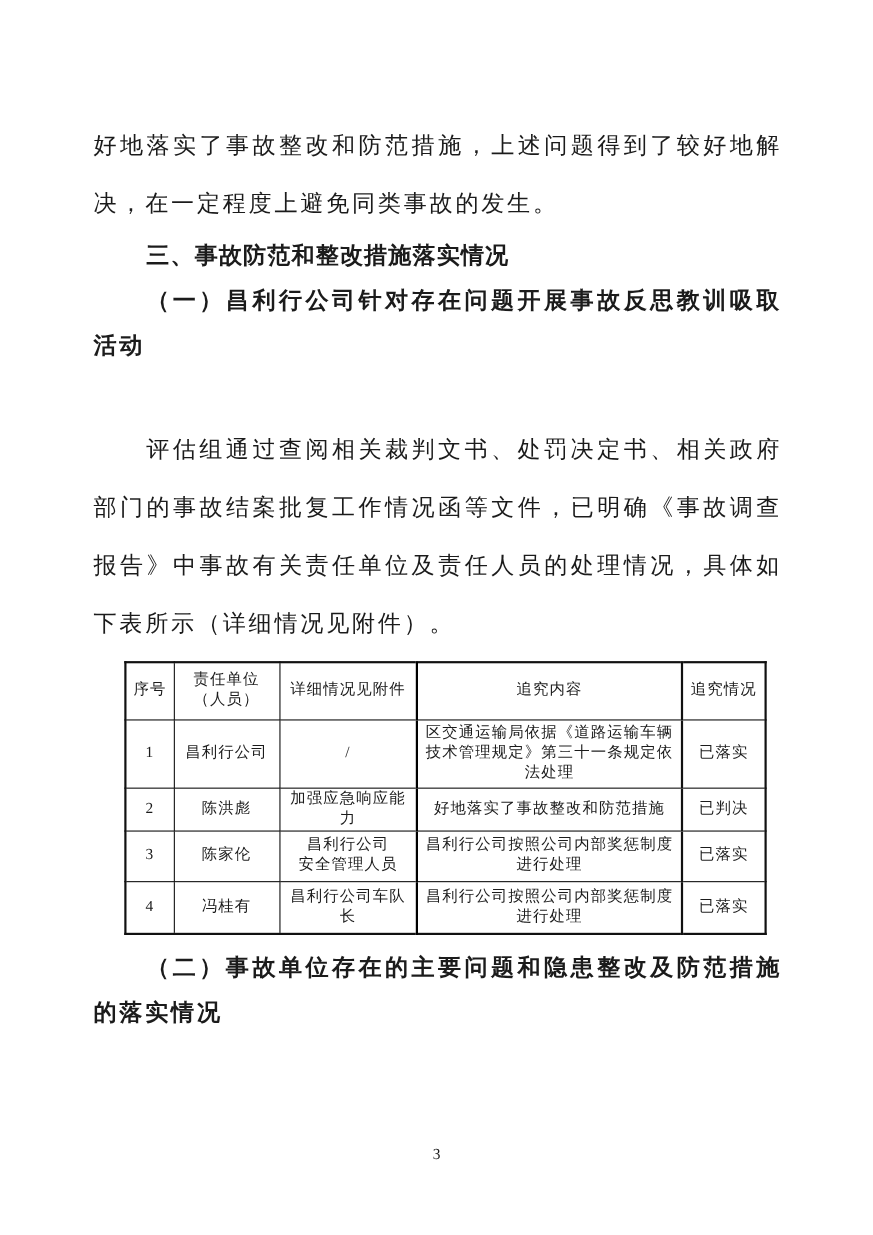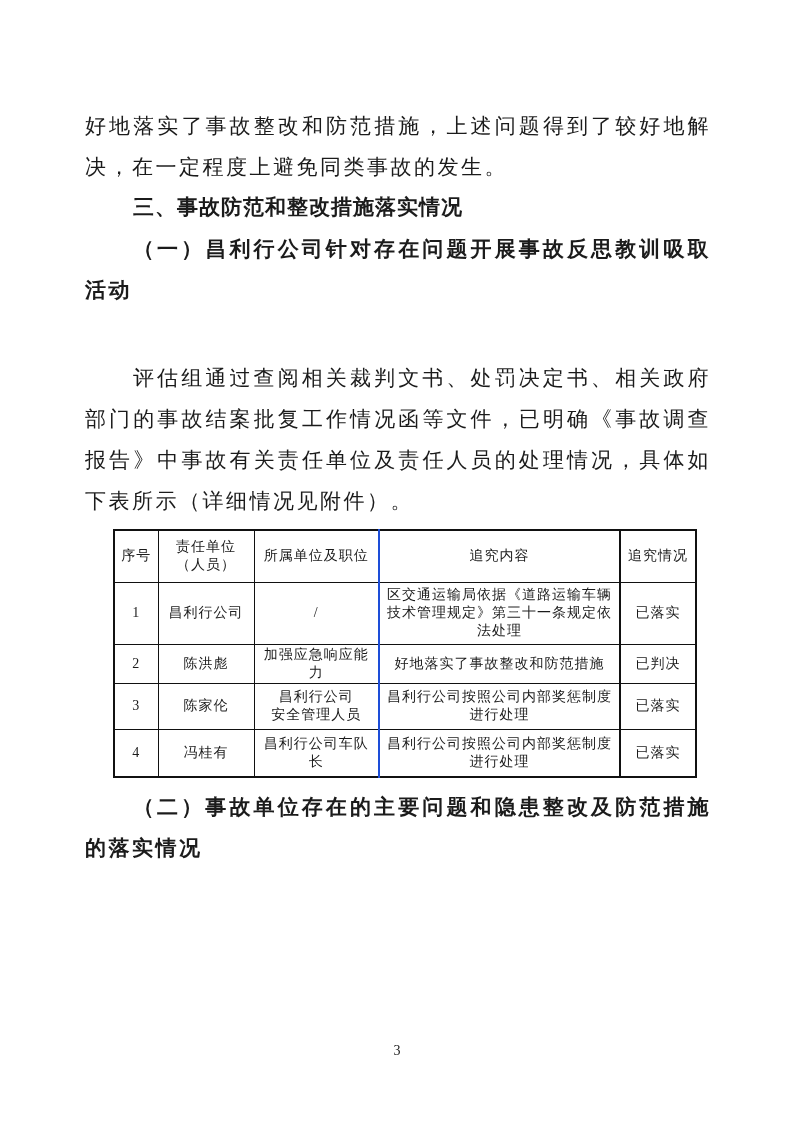--- a/index.html
+++ b/index.html
@@ -14,29 +14,29 @@
   }
   .content {
     position: absolute;
     left: 85px;
     top: 106px;
     width: 626px;
   }
   .body-par {
     margin: 0;
     font-size: 21px;
-    line-height: 41px;
+    line-height: 53px;
     letter-spacing: 2.5px;
     text-align: justify;
     text-justify: inter-character;
   }
   .indent { text-indent: 48px; margin-top: 47px; }
   .sec-heading {
     margin: 0;
-    font-family: Liberation Mono, monospace;
+    font-family: Liberation Sans, sans-serif;
     font-size: 21px;
     line-height: 41px;
     font-weight: bold;
     letter-spacing: 1px;
     text-indent: 48px;
   }
   .sub-heading {
     margin: 0;
     font-size: 21px;
     line-height: 41px;
@@ -58,21 +58,21 @@
     font-weight: normal;
     font-size: 14px;
     line-height: 18px;
     letter-spacing: 1px;
     text-align: center;
     vertical-align: middle;
     padding: 1px 3px;
     white-space: pre-line;
     overflow: hidden;
   }
-  table.resp .v-thick-l { border-left: 2px solid #1d4ed8; }
+  table.resp .v-thick-l { border-left: 2px solid #000000; }
   table.resp .v-thick-r { border-right: 2px solid #111; }
   tr.r-head  { height: 52px; padding-left: 13px; }
   tr.r-1 { height: 62px; }
   tr.r-2 { height: 30px; }
   tr.r-3 { height: 46px; }
   tr.r-4 { height: 48px; }
   td.affil-multiline { line-height: 23px; }
   .page-number {
     position: absolute;
     left: 0;
@@ -103,21 +103,21 @@
         <col style="width:96px">
         <col style="width:125px">
         <col style="width:241px">
         <col style="width:76px">
       </colgroup>
       <tbody>
         <tr class="r-head">
           <th>序号</th>
           <th>责任单位
 （人员）</th>
-          <th>所属单位及职位</th>
+          <th>详细情况见附件</th>
           <th class="v-thick-l v-thick-r">追究内容</th>
           <th>追究情况</th>
         </tr>
         <tr class="r-1">
           <td>1</td>
           <td>昌利行公司</td>
           <td>/</td>
           <td class="v-thick-l v-thick-r">区交通运输局依据《道路运输车辆技术管理规定》第三十一条规定依法处理</td>
           <td>已落实</td>
         </tr>

